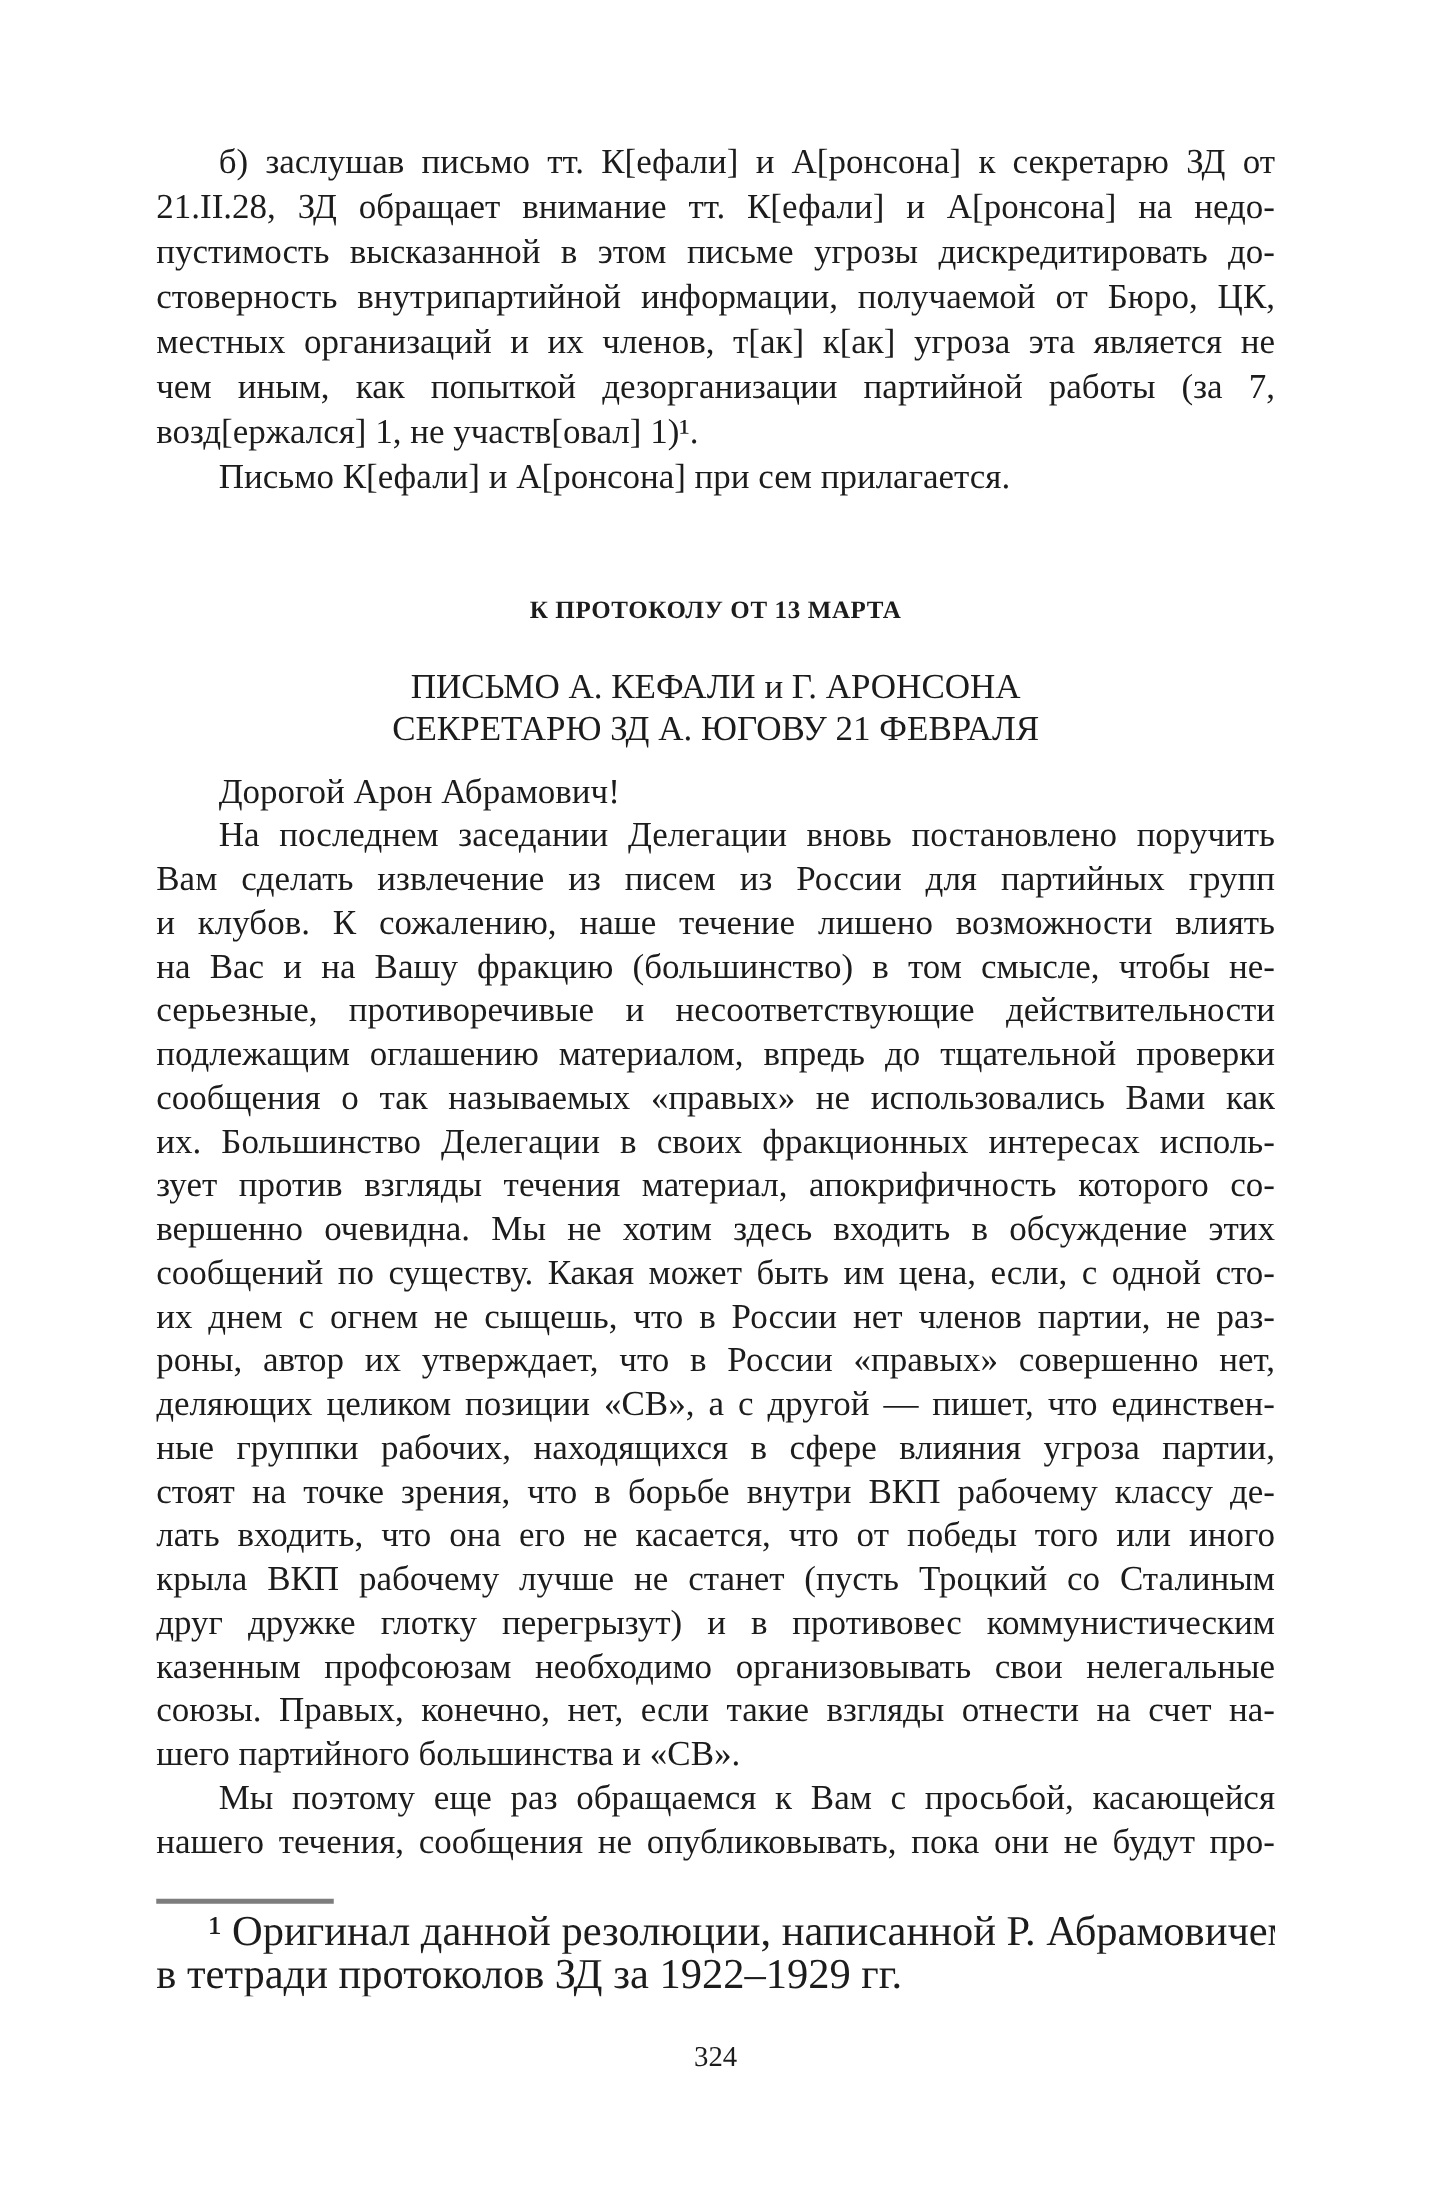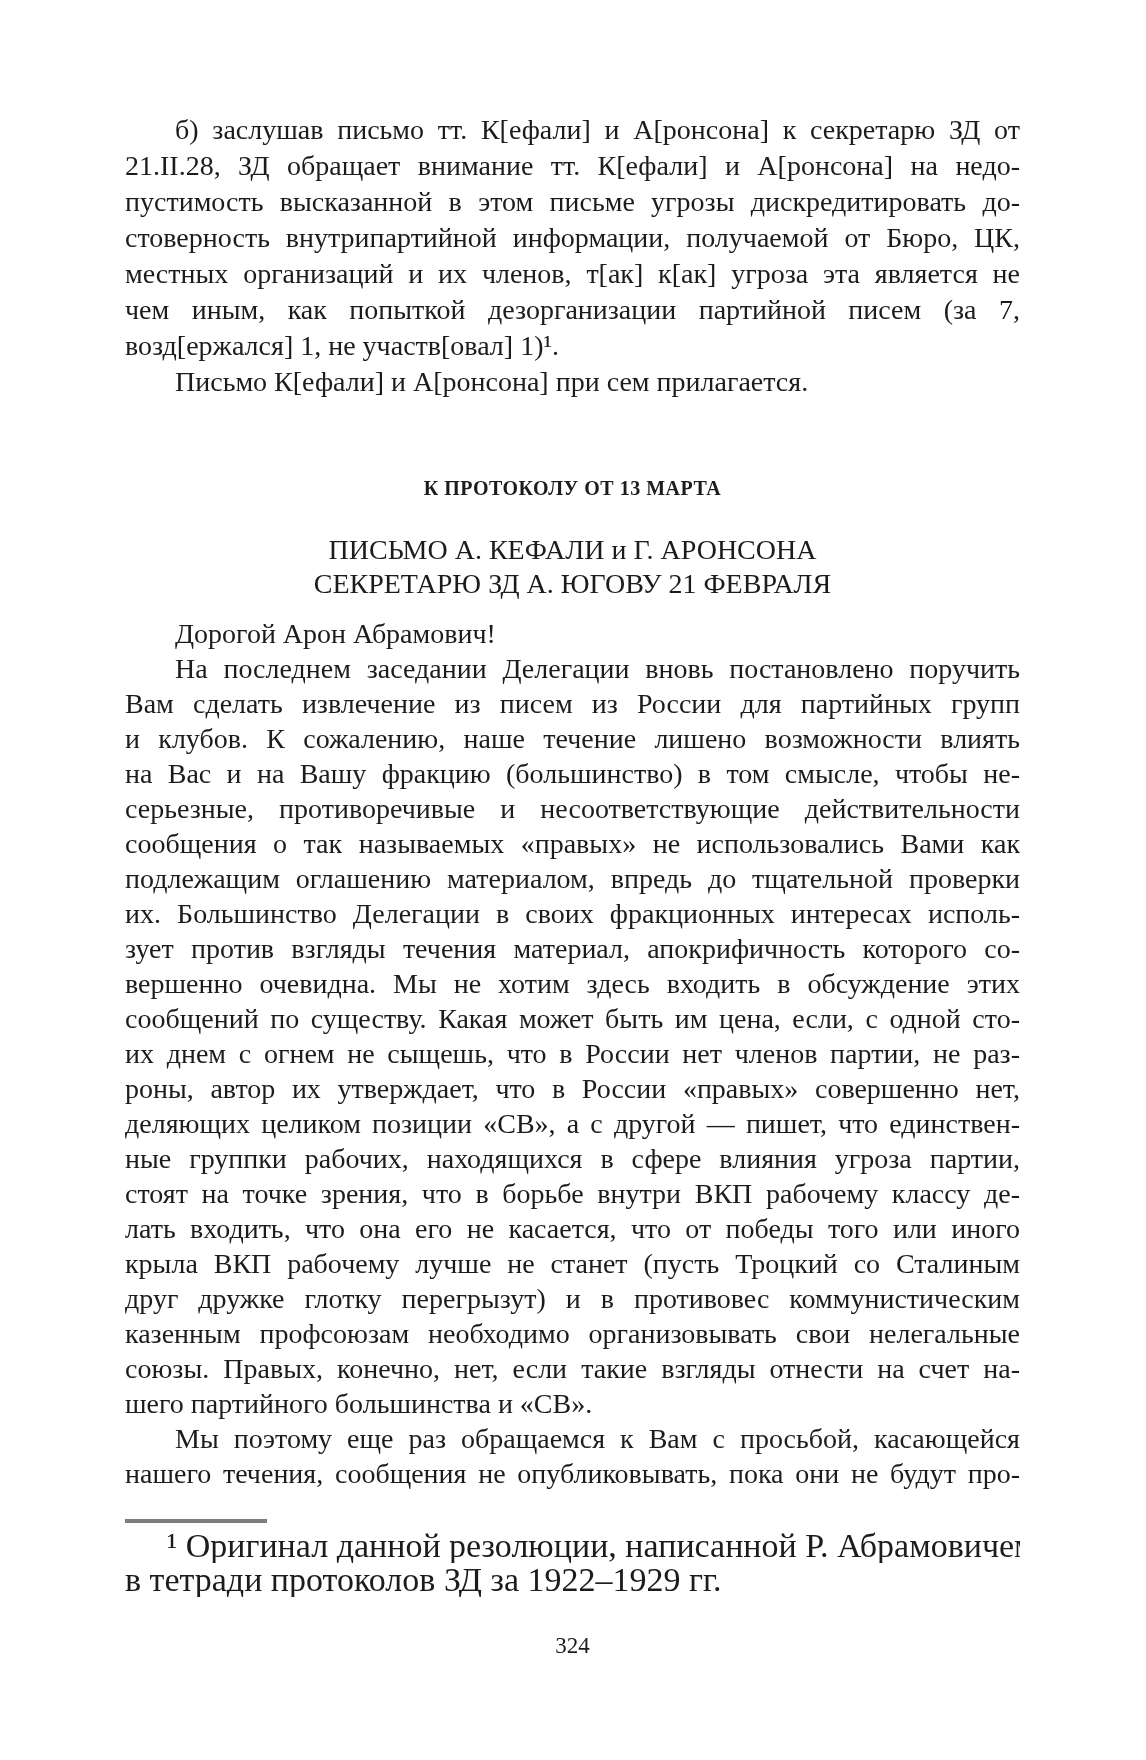--- a/index.html
+++ b/index.html
@@ -74,41 +74,41 @@
 
 <div class="page">
   <div class="text-col">
 
     <div class="block-a">
         <div class="line indent">б) заслушав письмо тт. К[ефали] и А[ронсона] к секретарю ЗД от</div>
         <div class="line">21.II.28, ЗД обращает внимание тт. К[ефали] и А[ронсона] на недо-</div>
         <div class="line">пустимость высказанной в этом письме угрозы дискредитировать до-</div>
         <div class="line">стоверность внутрипартийной информации, получаемой от Бюро, ЦК,</div>
         <div class="line">местных организаций и их членов, т[ак] к[ак] угроза эта является не</div>
-        <div class="line">чем иным, как попыткой дезорганизации партийной писем (за 7,</div>
+        <div class="line">чем иным, как попыткой дезорганизации партийной работы (за 7,</div>
         <div class="line end">возд[ержался] 1, не участв[овал] 1)¹.</div>
         <div class="line indent end">Письмо К[ефали] и А[ронсона] при сем прилагается.</div>
       </div>
 
     <div class="section-heading">К ПРОТОКОЛУ ОТ 13 МАРТА</div>
 
     <div class="subheading">
       <div>ПИСЬМО А. КЕФАЛИ и Г. АРОНСОНА</div>
       <div>СЕКРЕТАРЮ ЗД А. ЮГОВУ 21 ФЕВРАЛЯ</div>
     </div>
 
     <div class="letter">
         <div class="line indent end">Дорогой Арон Абрамович!</div>
         <div class="line indent">На последнем заседании Делегации вновь постановлено поручить</div>
         <div class="line">Вам сделать извлечение из писем из России для партийных групп</div>
         <div class="line">и клубов. К сожалению, наше течение лишено возможности влиять</div>
         <div class="line">на Вас и на Вашу фракцию (большинство) в том смысле, чтобы не-</div>
         <div class="line">серьезные, противоречивые и несоответствующие действительности</div>
+        <div class="line">подлежащим оглашению материалом, впредь до тщательной проверки</div>
         <div class="line">сообщения о так называемых «правых» не использовались Вами как</div>
-        <div class="line">подлежащим оглашению материалом, впредь до тщательной проверки</div>
         <div class="line">их. Большинство Делегации в своих фракционных интересах исполь-</div>
         <div class="line">зует против взгляды течения материал, апокрифичность которого со-</div>
         <div class="line">вершенно очевидна. Мы не хотим здесь входить в обсуждение этих</div>
         <div class="line">сообщений по существу. Какая может быть им цена, если, с одной сто-</div>
         <div class="line">их днем с огнем не сыщешь, что в России нет членов партии, не раз-</div>
         <div class="line">роны, автор их утверждает, что в России «правых» совершенно нет,</div>
         <div class="line">деляющих целиком позиции «СВ», а с другой — пишет, что единствен-</div>
         <div class="line">ные группки рабочих, находящихся в сфере влияния угроза партии,</div>
         <div class="line">стоят на точке зрения, что в борьбе внутри ВКП рабочему классу де-</div>
         <div class="line">лать входить, что она его не касается, что от победы того или иного</div>

